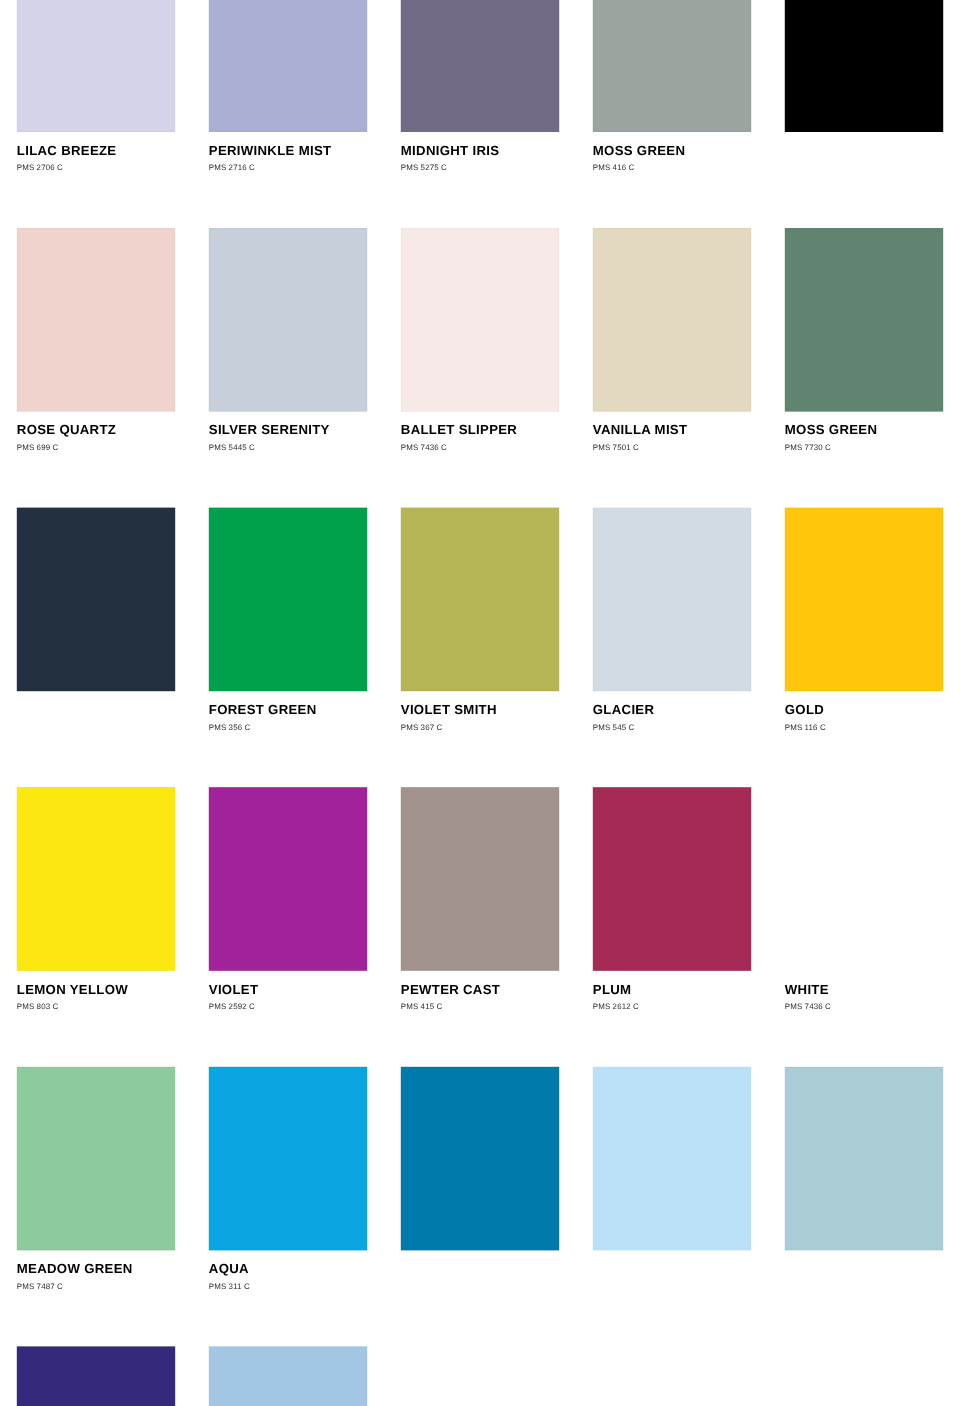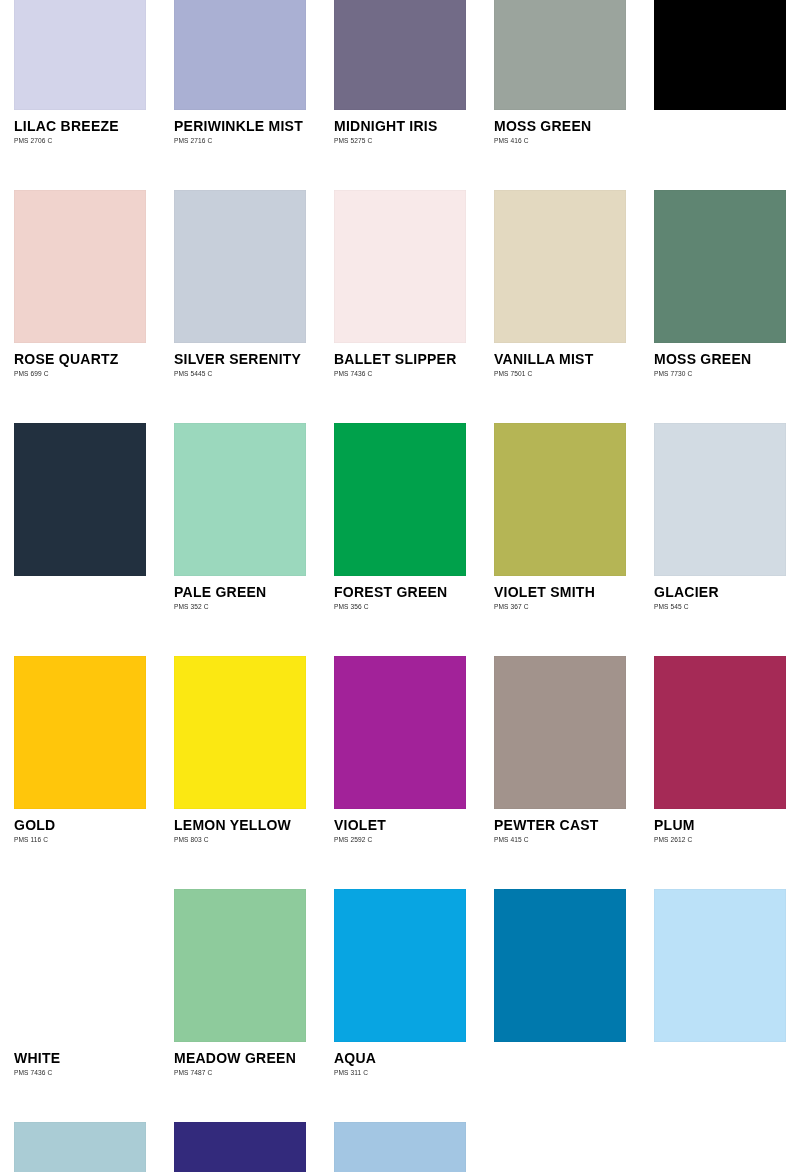--- a/index.html
+++ b/index.html
@@ -38,21 +38,21 @@
     margin-top: 0;
     box-shadow: 0 0 0 0.5px rgba(0,0,0,0.045) inset;
   }
   .swatch-white {
     box-shadow: none;
   }
   .caption {
     padding-top: 11px;
   }
   .name {
-    font-size: 14px;
+    font-size: 11px;
     font-weight: bold;
     letter-spacing: 0.25px;
     color: #000000;
     line-height: 11px;
     white-space: nowrap;
   }
   .code {
     font-size: 6.6px;
     font-weight: normal;
     letter-spacing: 0.1px;
@@ -130,27 +130,20 @@
         <div class="swatch" style="background: rgb(95, 133, 114);"></div>
         <div class="caption">
           <div class="name">MOSS GREEN</div>
           <div class="code">PMS 7730 C</div>
         </div>
       </div>
       <div class="cell">
         <div class="swatch" style="background: rgb(34, 48, 63);"></div>
       </div>
       <div class="cell">
-        <div class="swatch" style="background: rgb(155, 216, 189);"></div>
-        <div class="caption">
-          <div class="name">PALE GREEN</div>
-          <div class="code">PMS 352 C</div>
-        </div>
-      </div>
-      <div class="cell">
         <div class="swatch" style="background: rgb(0, 161, 75);"></div>
         <div class="caption">
           <div class="name">FOREST GREEN</div>
           <div class="code">PMS 356 C</div>
         </div>
       </div>
       <div class="cell">
         <div class="swatch" style="background: rgb(181, 181, 85);"></div>
         <div class="caption">
           <div class="name">VIOLET SMITH</div>

